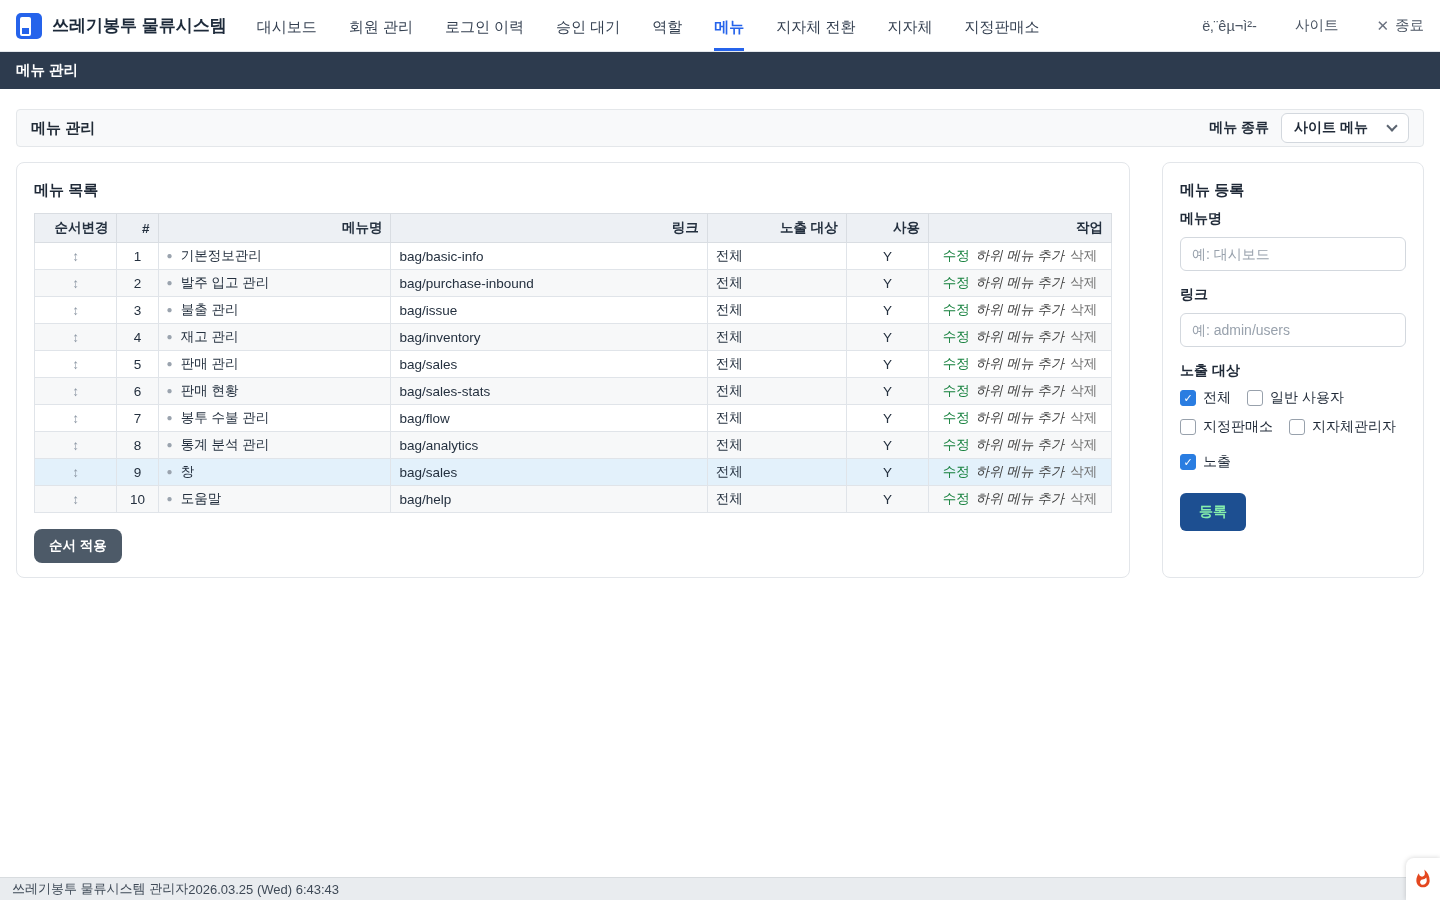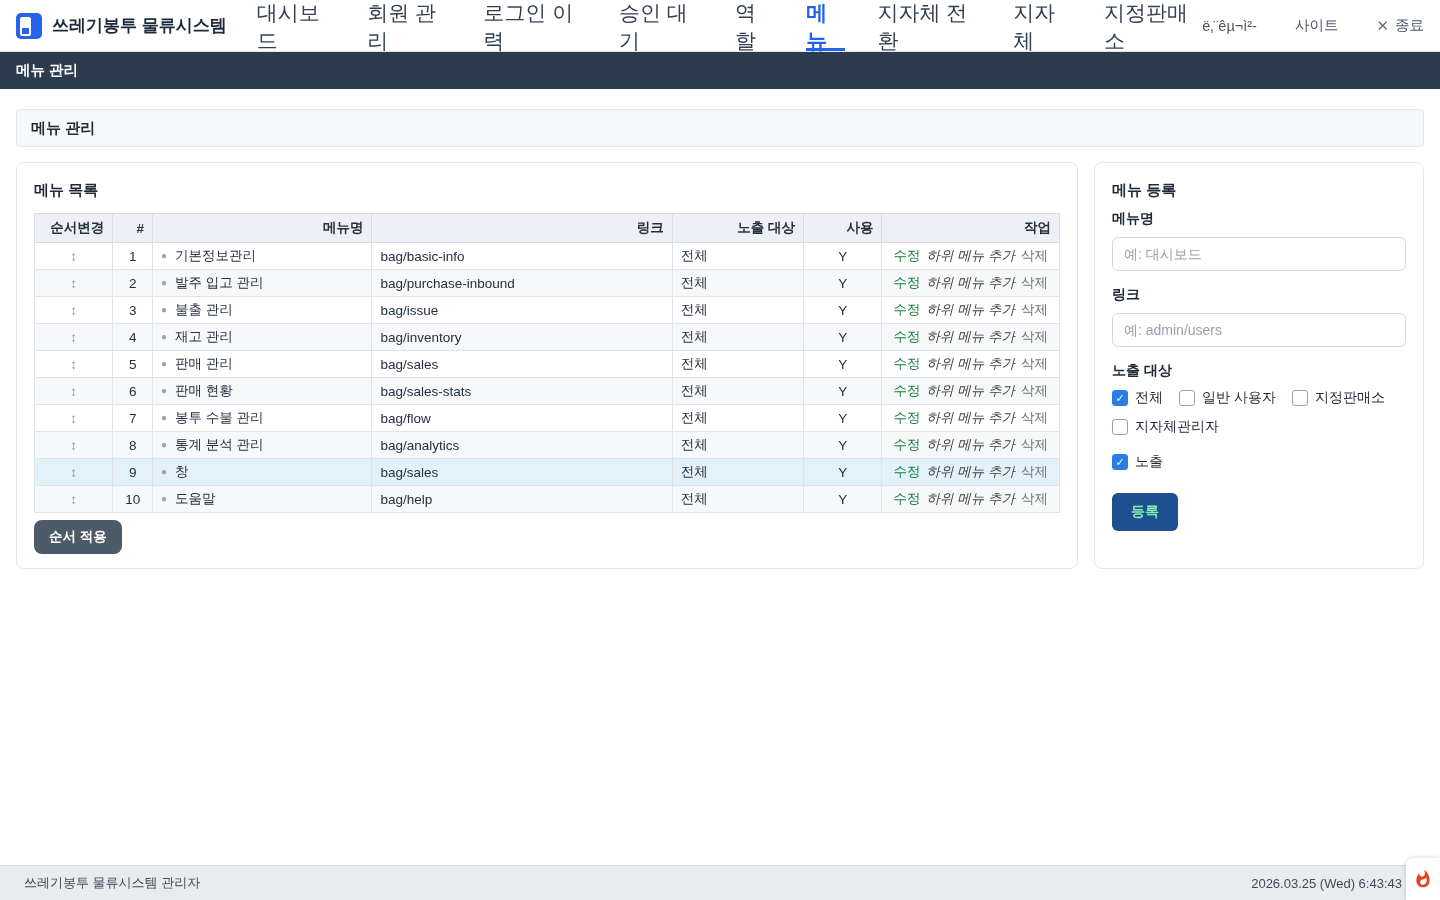--- a/index.html
+++ b/index.html
@@ -11,21 +11,21 @@
   }
   
   .navbar { height:52px; background:#fff; border-bottom:1px solid #e3e7eb;
     display:flex; align-items:stretch; padding:0 16px; }
   .brand-wrap { display:flex; align-items:center; gap:10px; }
   .logo { width:26px; height:26px; background:#2563eb; border-radius:5px; position:relative; flex:none; }
   .logo i.sq1 { position:absolute; left:4px; top:4px; width:11px; height:11px; background:#fff; border-radius:2px; }
   .logo i.sq2 { position:absolute; left:4px; bottom:3px; width:11px; height:11px; border:2px solid #fff; border-radius:2px; }
   .brand { font-weight:bold; font-size:17px; color:#1d2a3a; white-space:nowrap; }
   .nav-items { display:flex; margin-left:30px; gap:32px; align-items:stretch; }
-  .nav-item { display:flex; align-items:center; font-size:21px; font-weight:500;
+  .nav-item { display:flex; align-items:center; font-size:15px; font-weight:500;
     color:#333f50; cursor:pointer; border-bottom:3px solid transparent; padding-top:6px; }
   .nav-item.active { color:#2563eb; border-bottom-color:#2563eb; font-weight:600; }
   .nav-right { margin-left:auto; display:flex; align-items:center; gap:38px;
     font-size:14.5px; color:#4b5563; white-space:nowrap; }
   .exit-wrap { display:flex; align-items:center; gap:6px; cursor:pointer; }
   .x-icon { font-size:15px; color:#6b7280; }
   
   .page-header { height:37px; background:#2d3b4e; color:#fff; display:flex;
     align-items:center; padding:0 16px; font-size:14.5px; font-weight:600; }
   
@@ -33,68 +33,68 @@
     border-radius:4px; height:38px; display:flex; align-items:center; padding:0 14px; }
   .toolbar-title { font-weight:bold; font-size:15px; color:#212b36; }
   .toolbar-right { margin-left:auto; display:flex; align-items:center; gap:12px;
     font-size:14px; font-weight:600; color:#1f2937; }
   .select { background:#fff; border:1px solid #d3d8de; border-radius:6px; height:30px;
     display:flex; align-items:center; padding:0 12px; gap:20px; font-size:14px;
     font-weight:600; color:#1f2937; min-width:118px; cursor:pointer; }
   .chev { width:8px; height:8px; border-right:2px solid #5b6470; border-bottom:2px solid #5b6470;
     transform:rotate(45deg); margin-top:-4px; }
   
-  .content { display:flex; gap:16px; margin:0 16px; align-items:stretch; }
+  .content { display:flex; gap:32px; margin:0 16px; align-items:stretch; }
   .card { background:#fff; border:1px solid #e3e6ea; border-radius:8px; padding:14px 17px; }
   .card.list { flex:1; }
-  .card.form { width:330px; flex:none; }
+  .card.form { width:262px; flex:none; }
   .card-title { font-weight:bold; font-size:15px; color:#1f2937; margin:4px 0 13px; }
   
   table { width:100%; border-collapse:collapse; font-size:13.5px; color:#24303f; }
   th { background:#edf0f4; border:1px solid #d9dde2; padding:5px 8px; font-weight:bold;
     text-align:right; }
   td { border:1px solid #e0e4e9; padding:4px 8px; height:21px; background:#fff; }
   tr.even td { background:#f7f8f9; }
   tr.hl td { background:#e3f1fb; }
   td.c-move { text-align:center; color:#8d98a5; cursor:grab; width:80px; }
   td.c-num { text-align:center; width:40px; }
   td.c-name { width:226px; }
   td.c-link { width:307px; }
   td.c-target { width:135px; }
   td.c-use { text-align:center; width:80px; }
   td.c-actions { text-align:center; white-space:nowrap; width:169px; }
   .dot { color:#9aa3ae; font-size:10px; margin-right:8px; vertical-align:1px; }
   .act { cursor:pointer; margin:0 3px; }
   .act-edit { color:#15803d;font-family:Liberation Mono, monospace; }
   .act-add { color:#404040;font-style:italic; }
   .act-del { color:#737373; }
-  .apply-btn { margin-top:7px; background:#4d5a68; color:#fff; border:none; border-radius:8px;
+  .apply-btn { margin-top:16px; background:#4d5a68; color:#fff; border:none; border-radius:8px;
     padding:8px 15px; font-size:13.5px; font-weight:600; cursor:pointer;
     font-family:inherit; }
   
   .form-label { font-weight:bold; font-size:14px; color:#1f2937; margin:15px 0 9px; }
   .form-label.first { margin-top:10px; }
   .input { width:100%; border:1px solid #d3d8de; border-radius:6px; height:34px;
     padding:0 11px; font-size:14px; color:#333; font-family:inherit; background:#fff; }
   .input::placeholder { color:#98a1ac; }
   .checks { display:flex; flex-wrap:wrap; gap:11px 16px; margin:4px 0 2px;
     font-size:14px; color:#1f2937; }
   .check { display:flex; align-items:center; gap:7px; cursor:pointer; }
   .box { width:16px; height:16px; border:1.5px solid #98a1ac; border-radius:3px;
     background:#fff; flex:none; display:flex; align-items:center; justify-content:center;
     font-size:11px; color:#fff; line-height:1; }
   .box.checked { background:#2a7de1; border-color:#2a7de1; }
   .expose-row { margin-top:17px; }
   .submit-btn { margin-top:20px; background:#1d4f91; color:#86efac; border:none;
     border-radius:6px; padding:10px 19px; font-size:14px; font-weight:600;
     cursor:pointer; font-family:inherit; }
   
-  .footer { position:absolute; left:0; right:0; bottom:0; height:35px; background:#e9ecef;
+  .footer { position:absolute; left:0; right:0; bottom:0; height:23px; background:#e9ecef;
     border-top:1px solid #d8dcdf; display:flex; align-items:center;
-    justify-content:space-between; padding:0 24px; font-size:13px; color:#3f4a57; }
+    justify-content:flex-start; padding:0 12px; font-size:13px; color:#3f4a57; }
   .fire-box { position:absolute; right:0; bottom:0; width:34px; height:42px; background:#fff;
     border-top-left-radius:8px; box-shadow:0 0 5px rgba(0,0,0,.18);
     display:flex; align-items:center; justify-content:center; z-index:5; cursor:pointer; }
   .flame-svg { width:20px; height:20px; fill:#e4471f; }
 </style>
 </head>
 <body>
 
 <div class="navbar">
   <div class="brand-wrap">
@@ -124,20 +124,27 @@
     </span>
   </div>
 </div>
 
 <div class="page-header">
   <span>메뉴 관리</span>
 </div>
 
 <div class="toolbar">
   <span class="toolbar-title">메뉴 관리</span>
+  <div class="toolbar-right">
+    <span>메뉴 종류</span>
+    <div class="select">
+      <span>사이트 메뉴</span>
+      <span class="chev"></span>
+    </div>
+  </div>
 </div>
 
 <div class="content">
 
   <div class="card list">
     <div class="card-title">메뉴 목록</div>
     <table>
       <thead>
           <tr>
             <th>순서변경</th>

